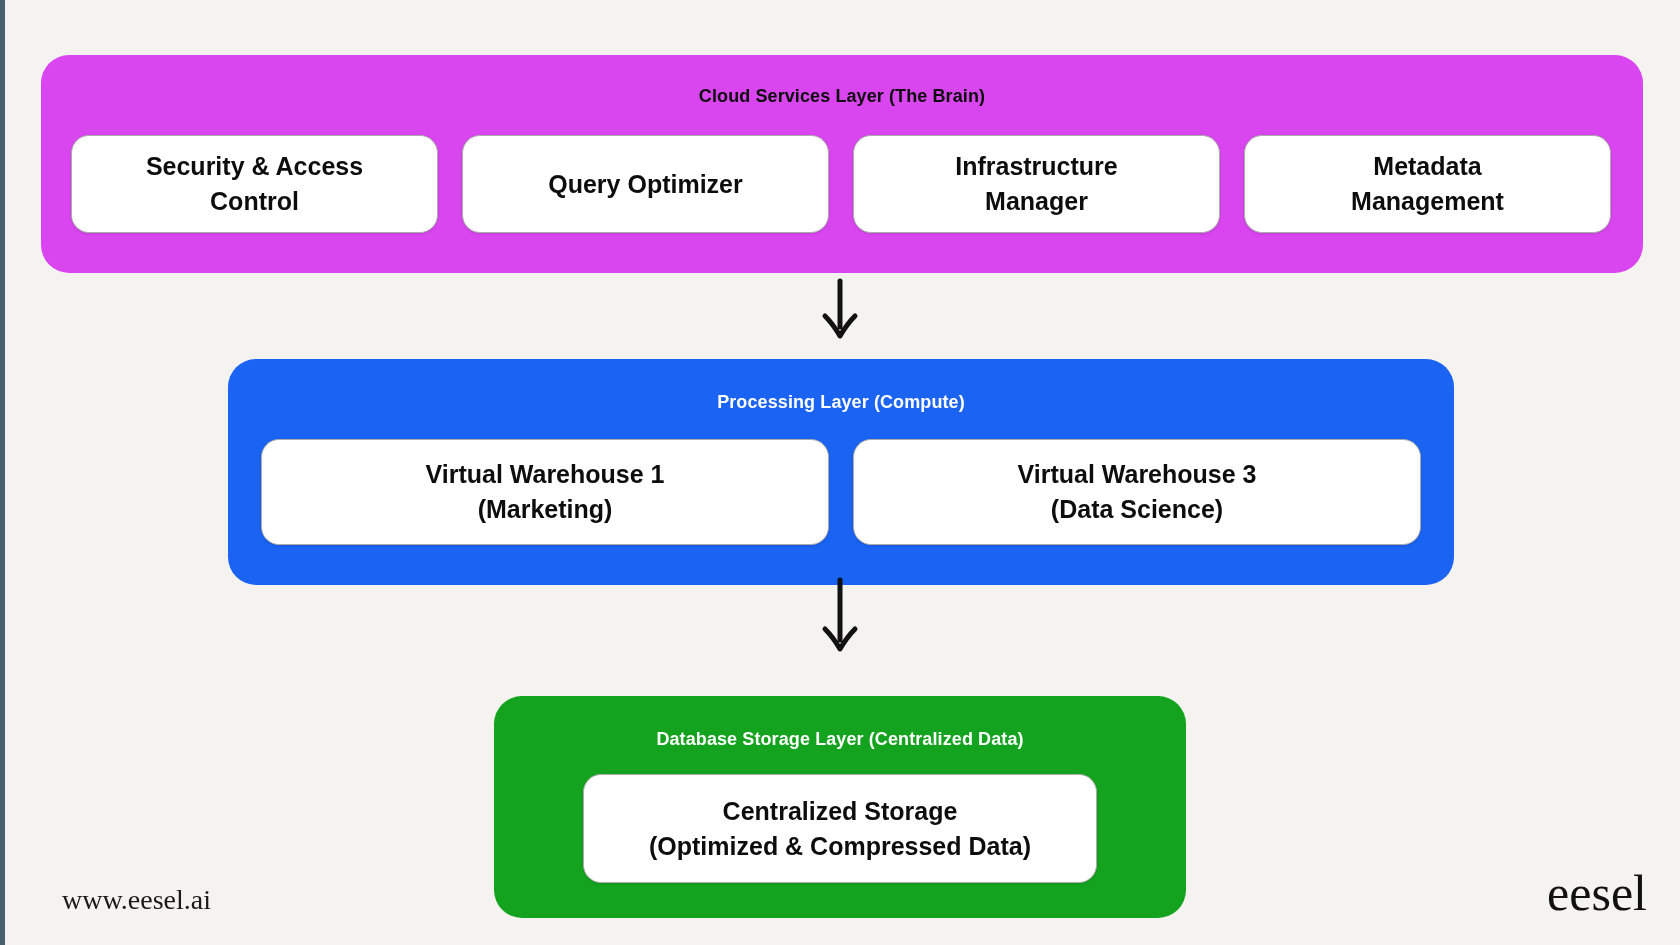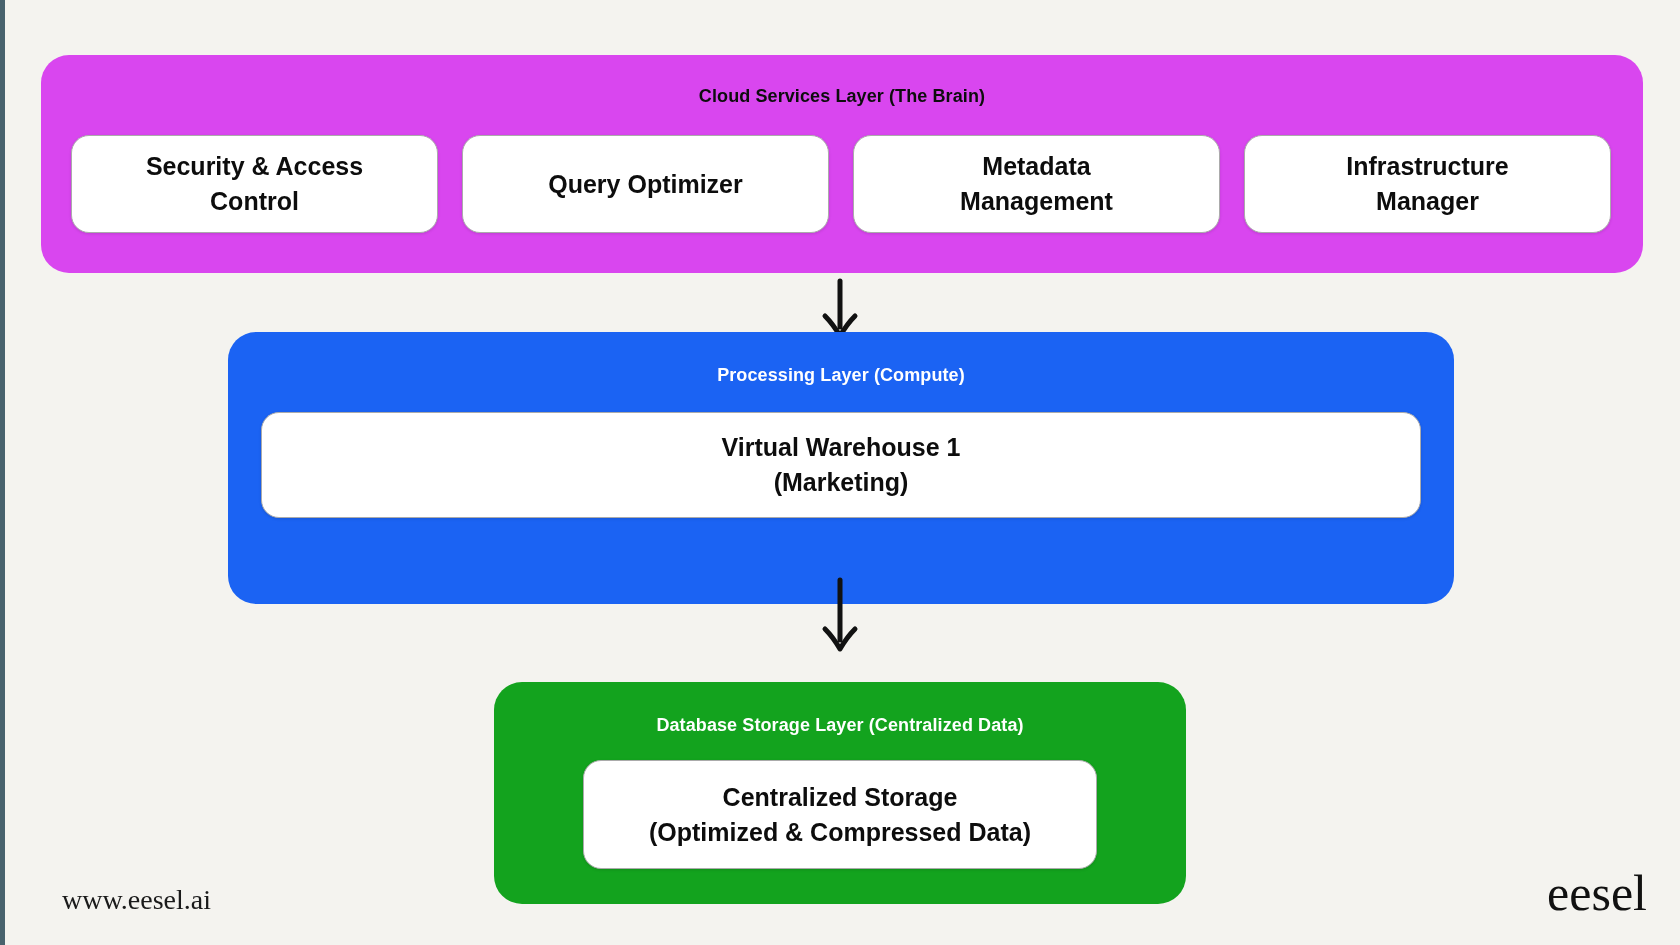--- a/index.html
+++ b/index.html
@@ -15,22 +15,22 @@
     position: absolute;
     left: 0; top: 0;
     width: 5px; height: 100%;
     background: #48626d;
   }
   .layer {
     position: absolute;
     border-radius: 28px;
   }
   .layer-cloud   { left: 41px;  top: 55px;  width: 1602px; height: 218px; background: #d946ef; }
-  .layer-compute { left: 228px; top: 332px; width: 1226px; height: 272px; background: #1b63f3; }
-  .layer-storage { left: 494px; top: 682px; width: 692px;  height: 222px; background: #13a31e; }
+  .layer-compute { left: 228px; top: 359px; width: 1226px; height: 226px; background: #1b63f3; }
+  .layer-storage { left: 494px; top: 696px; width: 692px;  height: 222px; background: #13a31e; }
   .layer-title {
     position: absolute;
     top: 31px; left: 0; right: 0;
     text-align: center;
     font-weight: 700;
     font-size: 18px;
     letter-spacing: 0.1px;
   }
   .layer-cloud   .layer-title { color: #0d0d0d; }
   .layer-compute .layer-title { color: #ffffff; top: 33px; }
@@ -90,41 +90,45 @@
     <div class="boxes-row">
       <div class="white-box">
         <span class="box-line">Security &amp; Access</span>
         <span class="box-line">Control</span>
       </div>
       <div class="white-box">
         <span class="box-line">Query Optimizer</span>
 
       </div>
       <div class="white-box">
+        <span class="box-line">Infrastructure</span>
+        <span class="box-line">Manager</span>
+      </div>
+      <div class="white-box">
         <span class="box-line">Metadata</span>
         <span class="box-line">Management</span>
-      </div>
-      <div class="white-box">
-        <span class="box-line">Infrastructure</span>
-        <span class="box-line">Manager</span>
       </div>
     </div>
   </div>
 
   <svg class="down-arrow arrow-1" width="46" height="64" viewBox="0 0 46 64">
     <path d="M23 3 V49" stroke="#111111" stroke-width="5" stroke-linecap="round" fill="none"></path>
     <path d="M8 38 Q16 46 23 58 Q30 46 38 38" stroke="#111111" stroke-width="5" stroke-linecap="round" stroke-linejoin="round" fill="none"></path>
   </svg>
 
   <div class="layer layer-compute">
     <div class="layer-title">Processing Layer (Compute)</div>
     <div class="boxes-row">
       <div class="white-box">
         <span class="box-line">Virtual Warehouse 1</span>
         <span class="box-line">(Marketing)</span>
+      </div>
+      <div class="white-box">
+        <span class="box-line">Virtual Warehouse 3</span>
+        <span class="box-line">(Data Science)</span>
       </div>
     </div>
   </div>
 
   <svg class="down-arrow arrow-2" width="46" height="78" viewBox="0 0 46 78">
     <path d="M23 3 V63" stroke="#111111" stroke-width="5" stroke-linecap="round" fill="none"></path>
     <path d="M8 52 Q16 60 23 72 Q30 60 38 52" stroke="#111111" stroke-width="5" stroke-linecap="round" stroke-linejoin="round" fill="none"></path>
   </svg>
 
   <div class="layer layer-storage">

